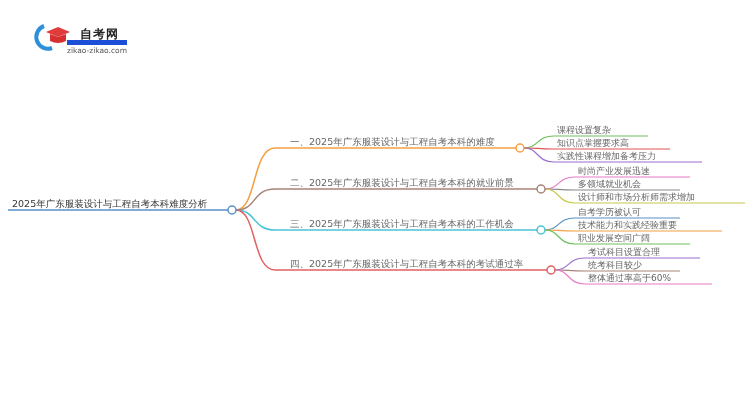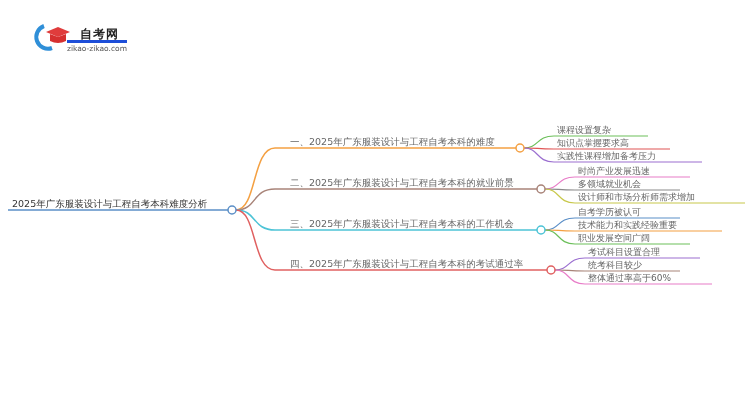--- a/index.html
+++ b/index.html
@@ -2,21 +2,21 @@
 <html><head>
 <meta charset="utf-8">
 <style>
   html, body { margin: 0; padding: 0; background: #ffffff; }
   body { width: 750px; height: 410px; position: relative; overflow: hidden;
          font-family: "DejaVu Sans", "Liberation Sans", sans-serif; }
   .logo { position: absolute; left: 30px; top: 22px; width: 110px; height: 30px; }
   .logo-title { position: absolute; left: 80px; top: 26px; font-size: 12px; font-weight: bold;
                 color: #222; letter-spacing: 1px; }
   .logo-sub { position: absolute; left: 67px; top: 40px; font-size: 7.5px; color: #555;
-              border-top: 3px solid #1d4ed8; padding-top: 1px; }
+              border-top: 5px solid #1d4ed8; padding-top: 1px; }
   svg#map { position: absolute; left: 0; top: 0; }
   svg text { font-family: "DejaVu Sans", "Liberation Sans", sans-serif; }
 </style>
 </head>
 <body>
 
 <div class="logo">
   <svg width="40" height="30" viewBox="0 0 40 30">
     <path d="M14 4 A11 11 0 1 0 22 26" fill="none" stroke="#2f8fd8" stroke-width="4"></path>
     <polygon points="16,10 28,5 40,10 28,15" fill="#e03c3c"></polygon>

